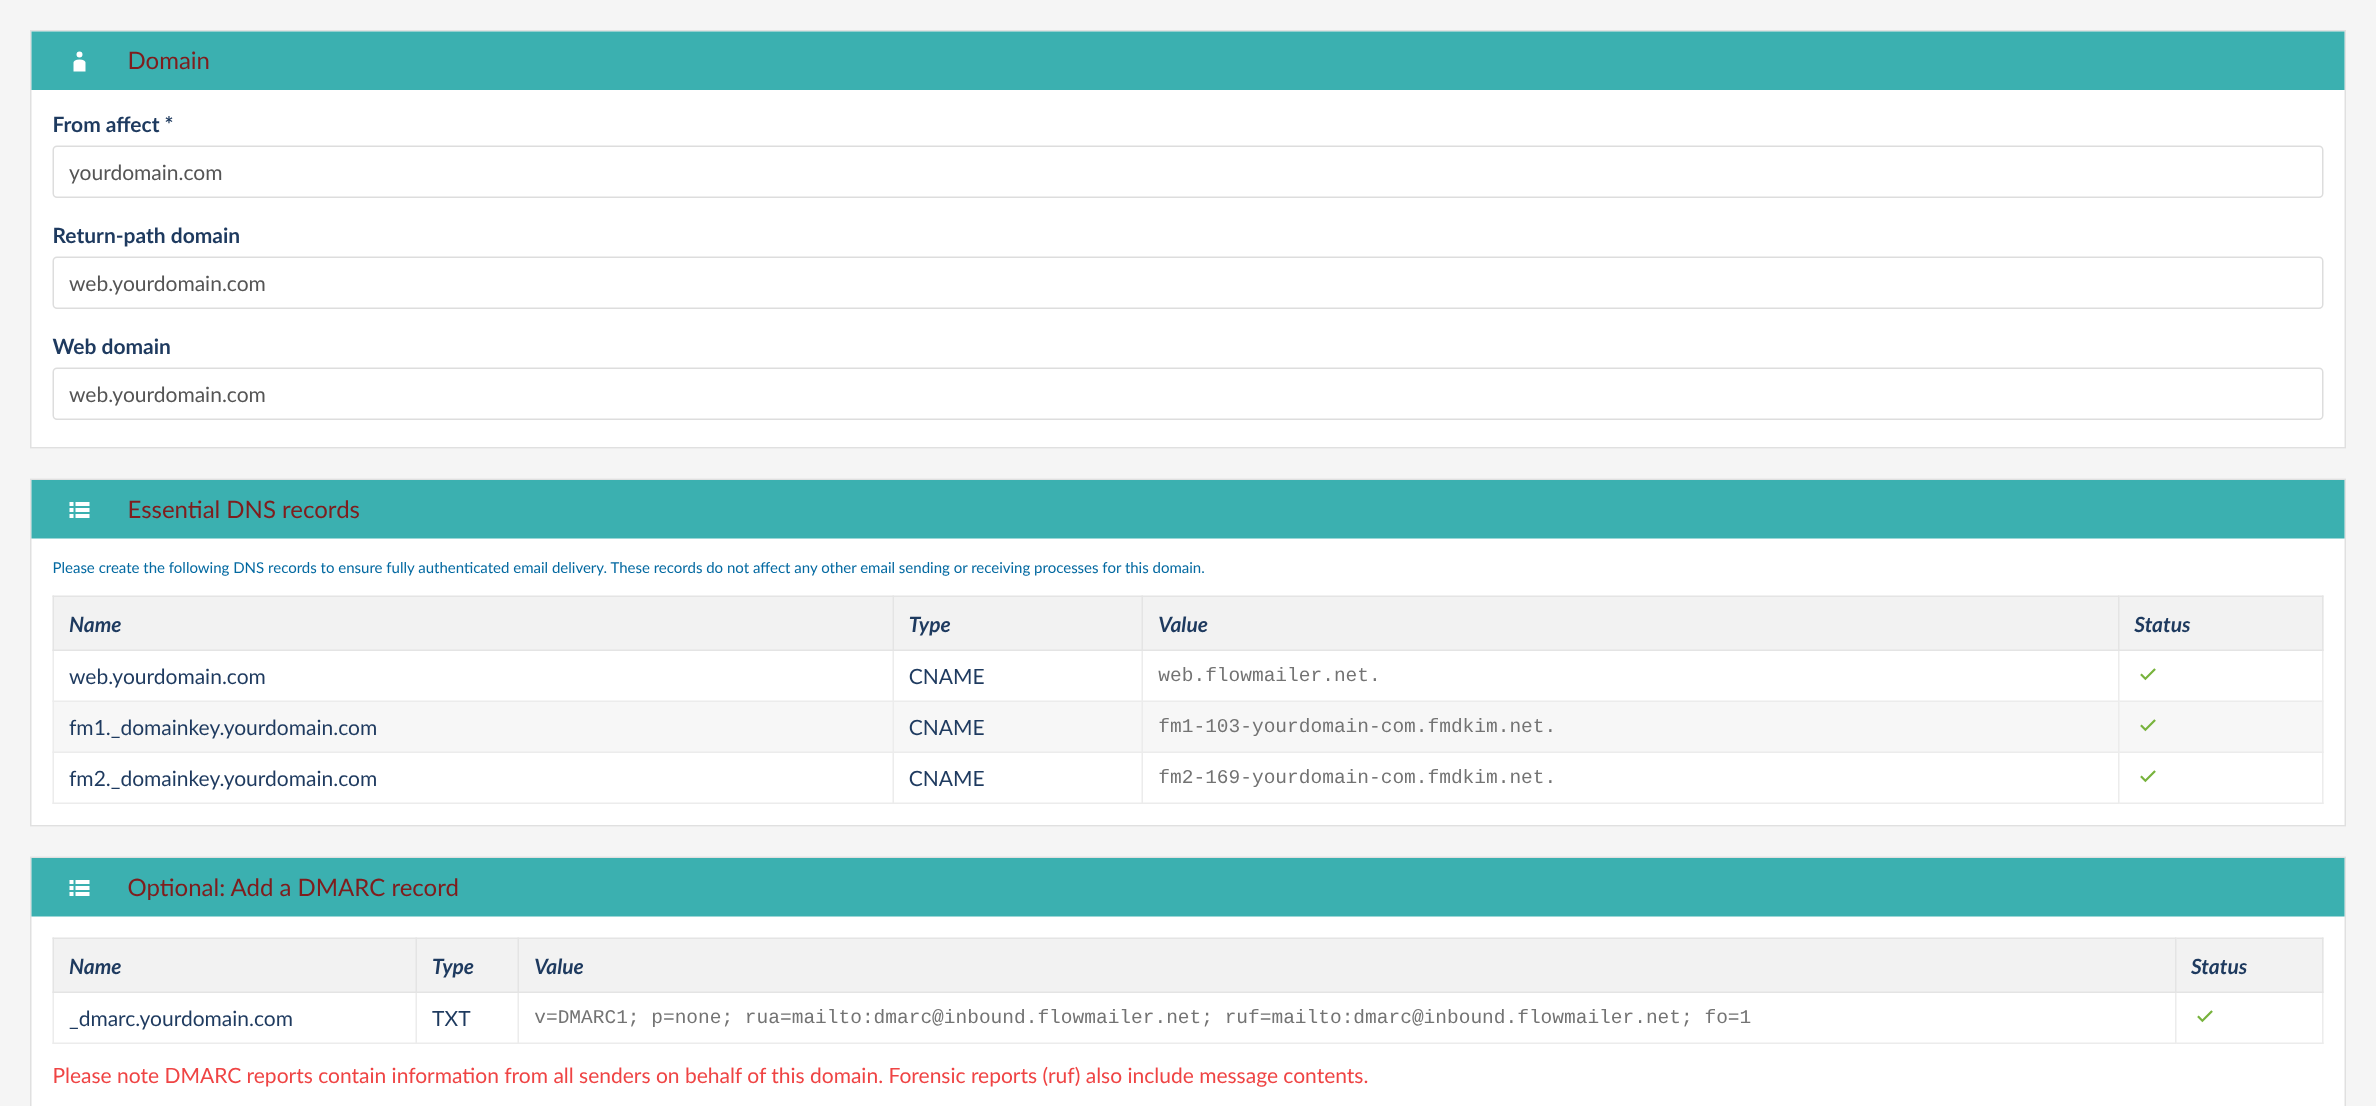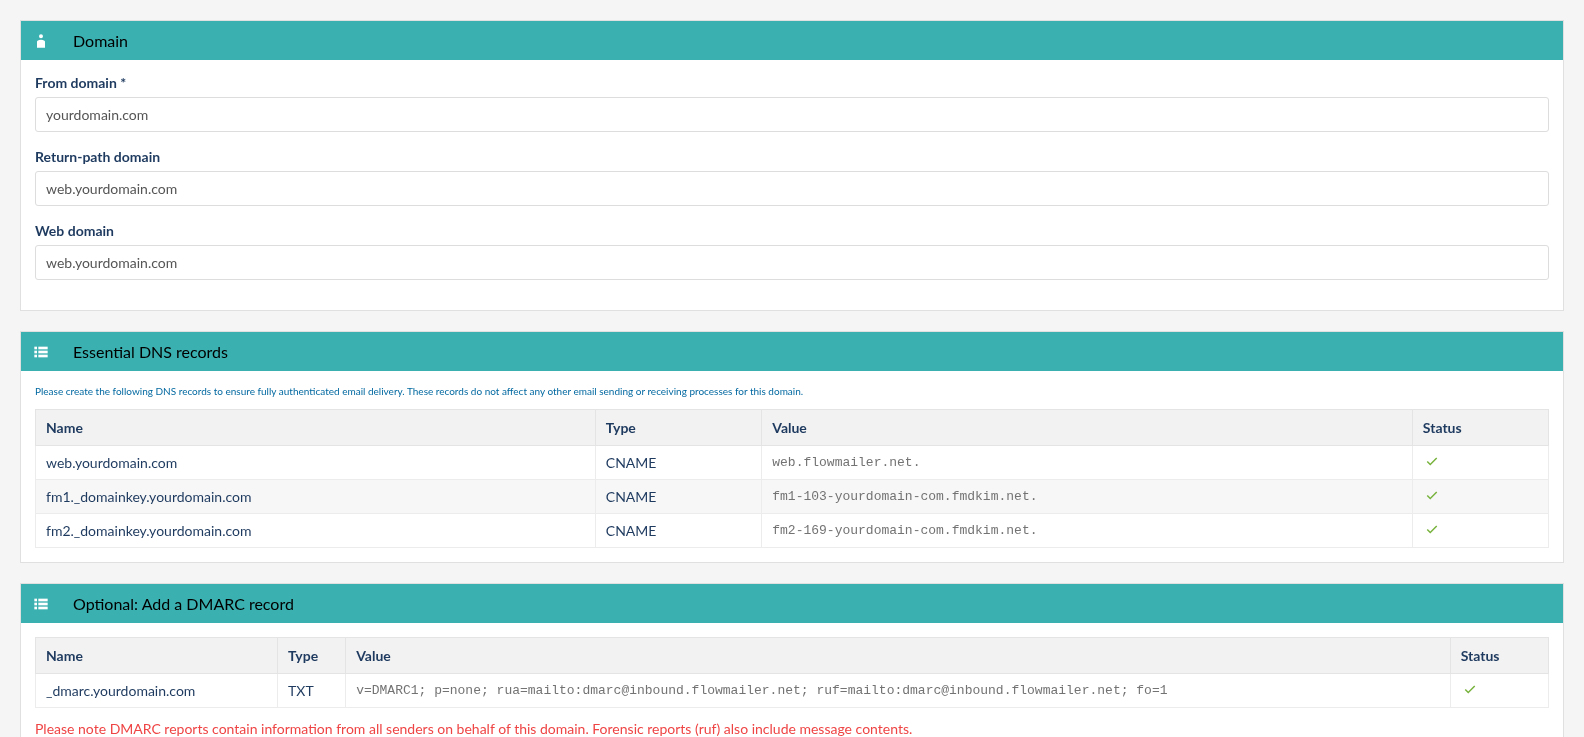--- a/index.html
+++ b/index.html
@@ -10,22 +10,22 @@
       font-size: 14px;
       padding: 20px;
     }
     .panel {
       background: #fff;
       margin-bottom: 20px;
       border: 1px solid #e0e0e0;
     }
     .panel-header {
       background: #3bb0b0;
-      color: #000000;
-      padding: 10px 12px;
+      color: #7f1d1d;
+      padding: 10px 24px;
       font-size: 16px;
       font-weight: 400;
       display: flex;
       align-items: center;
       gap: 24px;
     }
     .panel-header .icon {
       width: 16px;
       height: 16px;
       display: inline-flex;
@@ -33,21 +33,21 @@
       justify-content: center;
       fill: #fff;
     }
     .panel-body {
       padding: 14px;
     }
     .field-group {
       margin-bottom: 16px;
     }
     .field-group:last-child {
-      margin-bottom: 16px;
+      margin-bottom: 4px;
     }
     .field-label {
       font-weight: 700;
       color: #1e3a5f;
       margin-bottom: 6px;
       display: block;
       font-size: 14px;
     }
     .field-input {
       width: 100%;
@@ -75,20 +75,21 @@
       border: 1px solid #e4e4e4;
     }
     th {
       text-align: left;
       background: #f2f2f2;
       padding: 9px 10px;
       font-weight: 700;
       color: #1e3a5f;
       border: 1px solid #e4e4e4;
       font-size: 14px;
+      font-style: italic;
     }
     td {
       padding: 8px 10px;
       border: 1px solid #ececec;
       color: #1e3a5f;
       font-size: 14px;
       vertical-align: middle;
     }
     tbody tr:nth-child(even) {
       background: #f7f7f7;
@@ -125,21 +126,21 @@
   <div class="panel-header">
     <span class="icon">
       <svg viewBox="0 0 24 24">
           <path d="M12 2a3 3 0 013 3 3 3 0 01-3 3 3 3 0 01-3-3 3 3 0 013-3zm0 8c4 0 6 1.5 6 3v9H6v-9c0-1.5 2-3 6-3z"></path>
         </svg>
     </span>
     <span>Domain</span>
   </div>
   <div class="panel-body">
     <div class="field-group">
-      <label class="field-label">From domain *</label>
+      <label class="field-label">From affect *</label>
       <input class="field-input" type="text" value="yourdomain.com" style="">
     </div>
     <div class="field-group">
       <label class="field-label">Return-path domain</label>
       <input class="field-input" type="text" value="web.yourdomain.com" style="">
     </div>
     <div class="field-group">
       <label class="field-label">Web domain</label>
       <input class="field-input" type="text" value="web.yourdomain.com" style="">
     </div>

